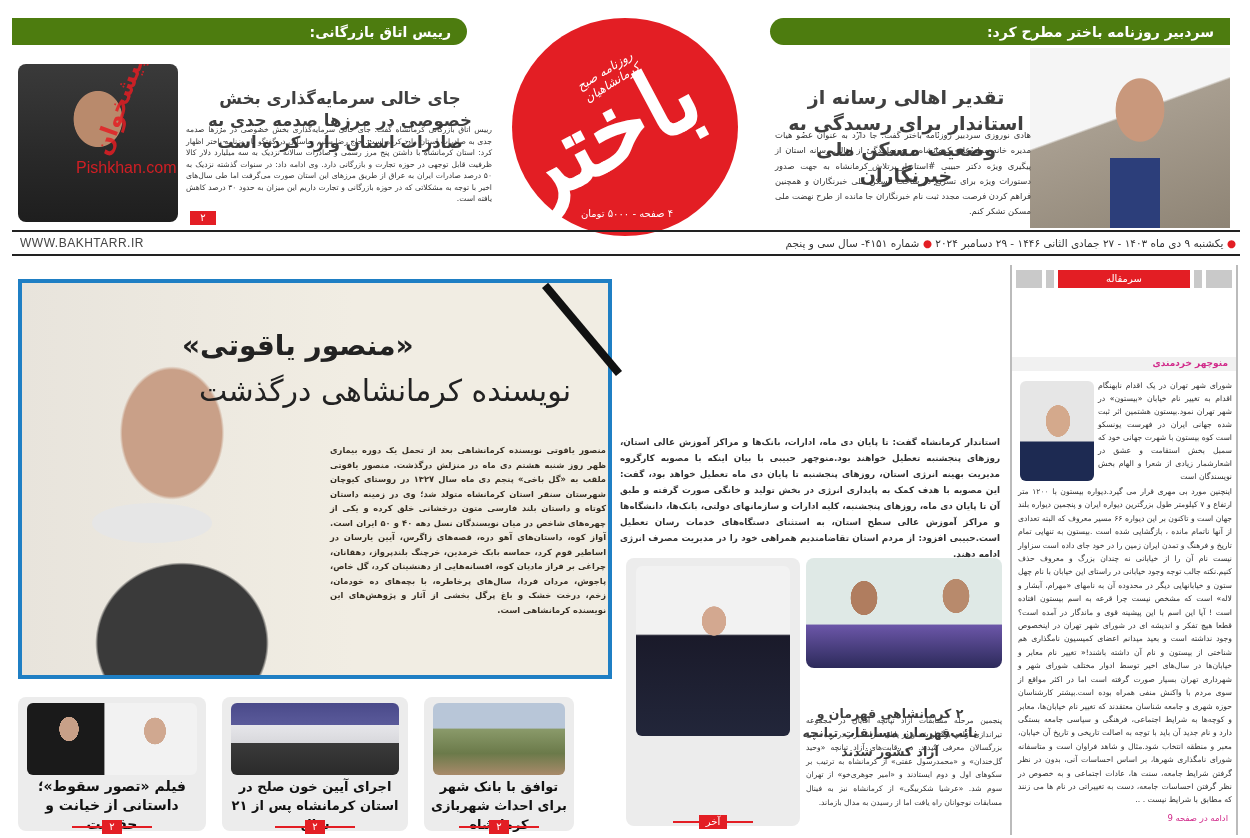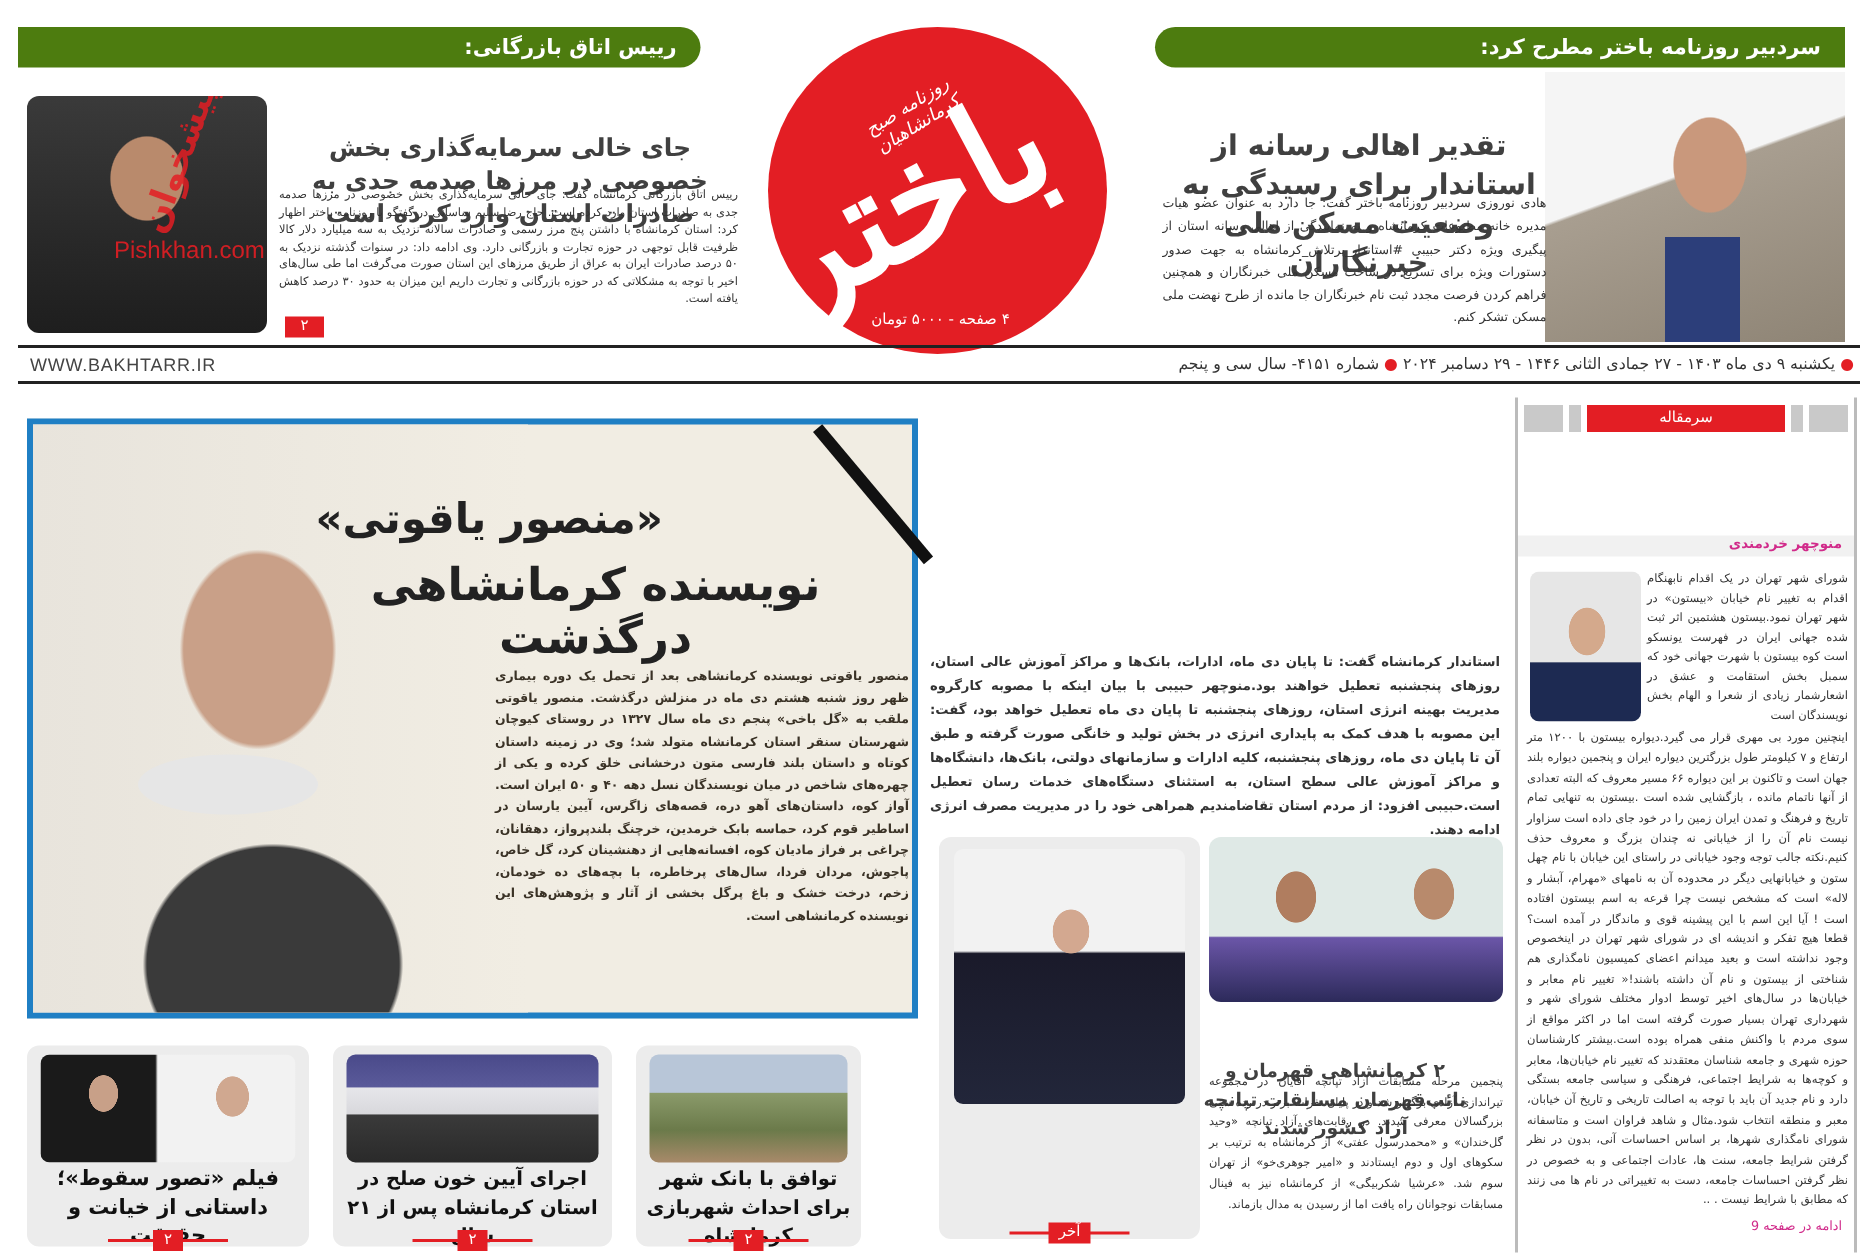--- a/index.html
+++ b/index.html
@@ -83,22 +83,22 @@
 
   
   .obit {
     position: absolute; left: 18px; top: 279px; width: 594px; height: 400px;
     border: 4px solid #1f7fc4; background: #f1ede3;
   }
   .obit-sash {
     position: absolute; left: 520px; top: 5px; width: 8px; height: 115px;
     background: #111; transform: rotate(-40deg); transform-origin: top left;
   }
-  .obit-title1 { position: absolute; left: 160px; top: 46px; width: 260px; text-align: right; font-size: 28px; font-weight: bold; direction: rtl; }
-  .obit-title2 { position: absolute; left: 170px; top: 90px; width: 410px; text-align: center; font-size: 30px; font-weight: bold; direction: rtl; }
+  .obit-title1 { position: absolute; left: 160px; top: 46px; width: 260px; text-align: left; font-size: 28px; font-weight: bold; direction: rtl; }
+  .obit-title2 { position: absolute; left: 158px; top: 90px; width: 410px; text-align: center; font-size: 30px; font-weight: normal; direction: rtl; }
 
   
   .card {
     position: absolute; top: 697px; height: 134px; background: #ececec; border-radius: 8px;
   }
   .card .img { position: absolute; left: 9px; top: 6px; right: 9px; height: 72px; border-radius: 6px; }
   .card .cap { position: absolute; left: 4px; right: 4px; top: 80px; text-align: center; font-weight: bold; font-size: 13px; direction: rtl; line-height: 19px; color: #111; }
   .page-badge {
     position: absolute; bottom: -3px; left: 50%; transform: translateX(-50%);
     width: 80px; height: 14px; display: flex; align-items: center; justify-content: center;

